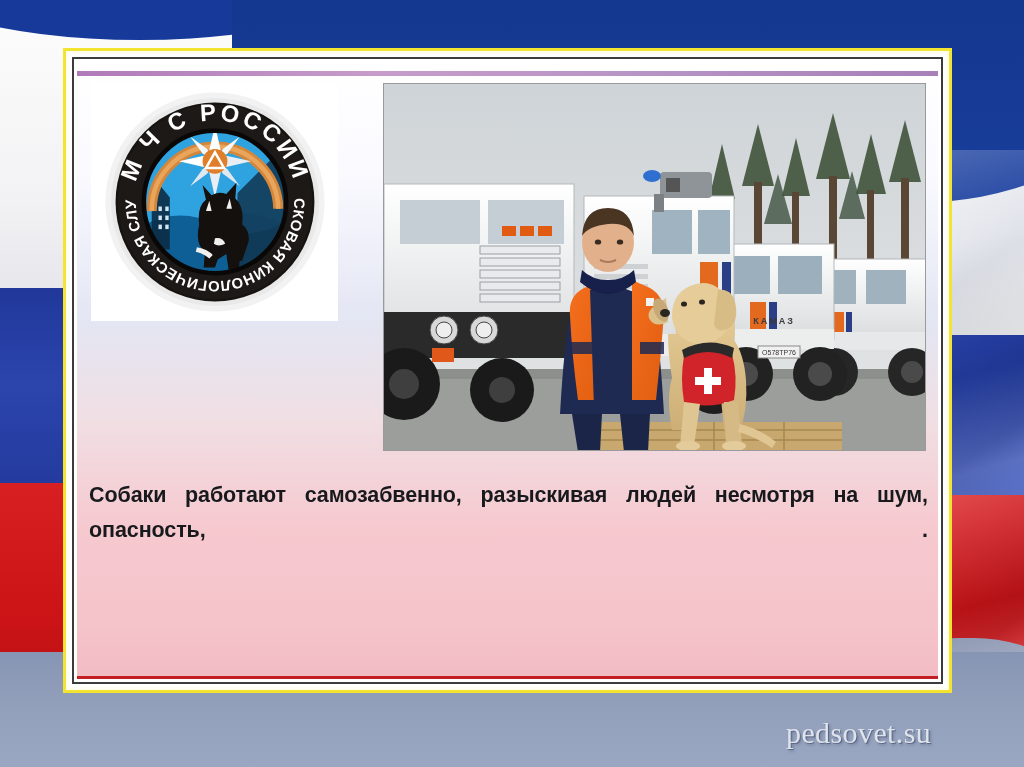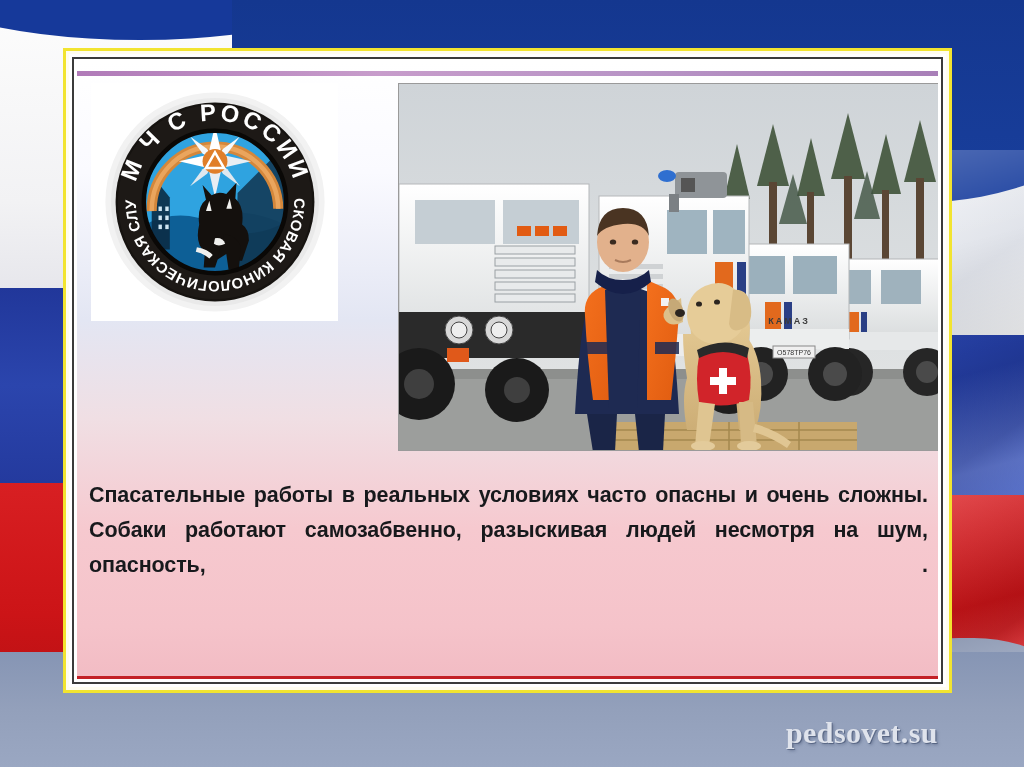--- a/index.html
+++ b/index.html
@@ -82,41 +82,41 @@
 
   
   #logo-box {
     position:absolute; left:14px; top:21px; width:247px; height:238px;
     background:#ffffff;
   }
   .emblem { position:absolute; left:50%; top:50%; transform:translate(-50%,-50%); width:226px; height:226px; }
 
   
   #photo {
-    position:absolute; left:321px; top:21px; width:543px; height:368px;
+    position:absolute; left:306px; top:21px; width:543px; height:368px;
     border:1px solid #9a9a9a; overflow:hidden; background:#b9bcc2;
   }
 
   
   #text-block {
     position:absolute; left:12px; top:416px; right:10px;
     color:#17191c;
     font-weight:bold;
     font-size:21.5px;
     line-height:35px;
     letter-spacing:-0.1px;
   }
   #text-block p { margin:0; }
   .justified { text-align:justify; text-align-last:justify; }
 
   
   #watermark {
     position:absolute; left:786px; top:716px;
     font-family:"Liberation Serif", serif;
-    font-weight:bold; font-size:30px; letter-spacing:.4px;
+    font-weight:normal; font-size:30px; letter-spacing:.4px;
     color:#dfe3ec;
     text-shadow:1px 1px 0 rgba(60,75,105,.55), 2px 2px 3px rgba(40,55,85,.35);
     white-space:nowrap;
   }
 </style>
 </head>
 <body>
 
 <div id="slide-bg">
   <div class="bg-blue-field"></div>
@@ -393,21 +393,20 @@
           <path d="M300 318 l-4 44 h14 l6 -42z" fill="#dfc591"></path>
           <path d="M340 318 l2 44 h16 l-4 -44z" fill="#d6ba85"></path>
           <ellipse cx="304" cy="362" rx="12" ry="5" fill="#e3cb9b"></ellipse>
           <ellipse cx="350" cy="362" rx="12" ry="5" fill="#e3cb9b"></ellipse>
           <path d="M356 340 q22 6 36 18 l-4 6 q-18 -12 -34 -16z" fill="#e0c693"></path>
         </g>
       </svg>
     </div>
 
     <div id="text-block">
-      <p class="justified">Спасательные работы в реальных условиях часто опасны и очень сложны.</p>
       <p class="justified">Собаки работают самозабвенно, разыскивая людей несмотря на шум, опасность, .</p>
     </div>
 
    </div>
   </div>
  </div>
 </div>
 
 <div id="watermark">pedsovet.su</div>
 

